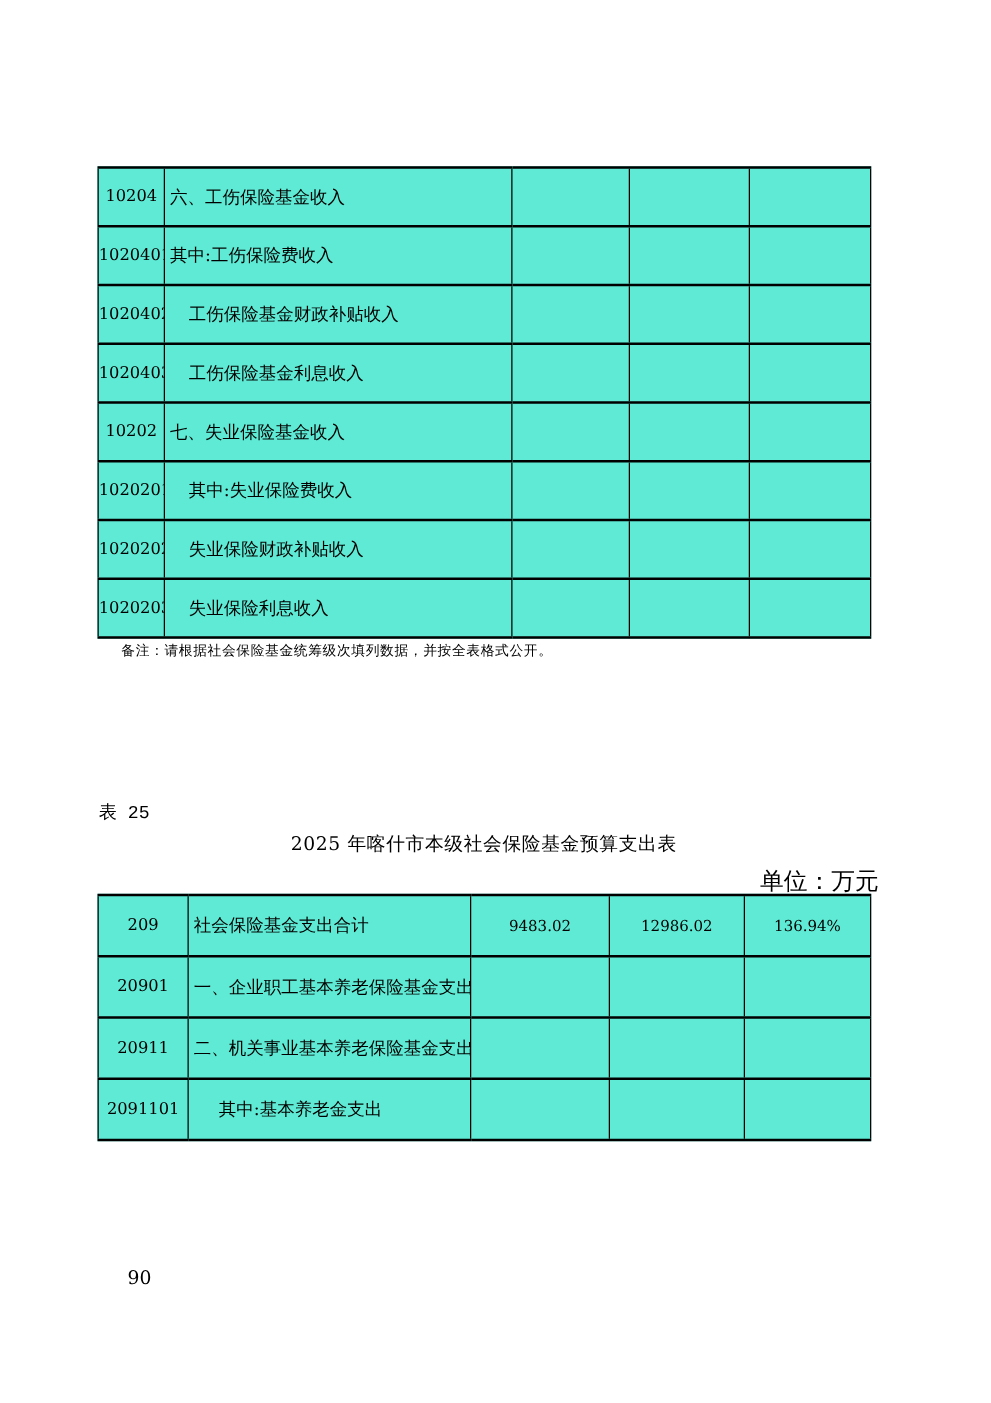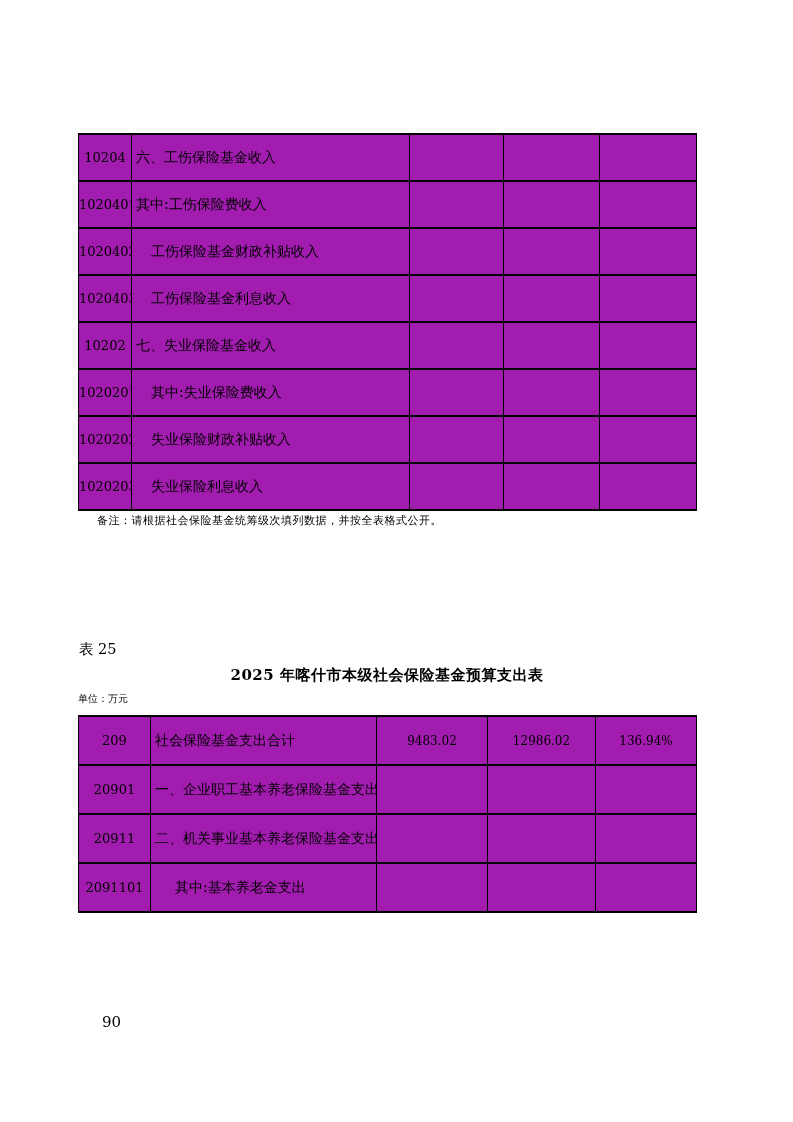--- a/index.html
+++ b/index.html
@@ -15,21 +15,21 @@
     color: #000000;
     overflow: hidden;
   }
   
   table {
     border-collapse: collapse;
     table-layout: fixed;
     position: absolute;
     left: 78px;
     width: 618px;
-    background: #a21caf;
+    background: #5eead4;
   }
   td {
     border: 1px solid #000;
     border-top-width: 2px;
     border-bottom-width: 2px;
     vertical-align: middle;
     padding: 0;
     overflow: hidden;
     white-space: nowrap;
   }
@@ -69,37 +69,39 @@
     left: 97px;
     top: 513px;
     font-size: 11px;
     letter-spacing: 0.5px;
   }
   .table-label {
     position: absolute;
     left: 79px;
     top: 640px;
     font-size: 14.5px;
+    font-family: Liberation Mono, monospace;
   }
   .doc-title {
     position: absolute;
     left: 78px;
     top: 666px;
     width: 618px;
     text-align: center;
     font-size: 15px;
-    font-weight: bold;
+    font-weight: normal;
     letter-spacing: 0.5px;
   }
   .unit-label {
     position: absolute;
     left: 78px;
     top: 692px;
     width: 625px;
-    font-size: 10px;
+    text-align: right;
+    font-size: 19px;
   }
   .page-number {
     position: absolute;
     left: 102px;
     top: 1013px;
     font-size: 15px;
   }
 </style>
 </head>
 <body>

